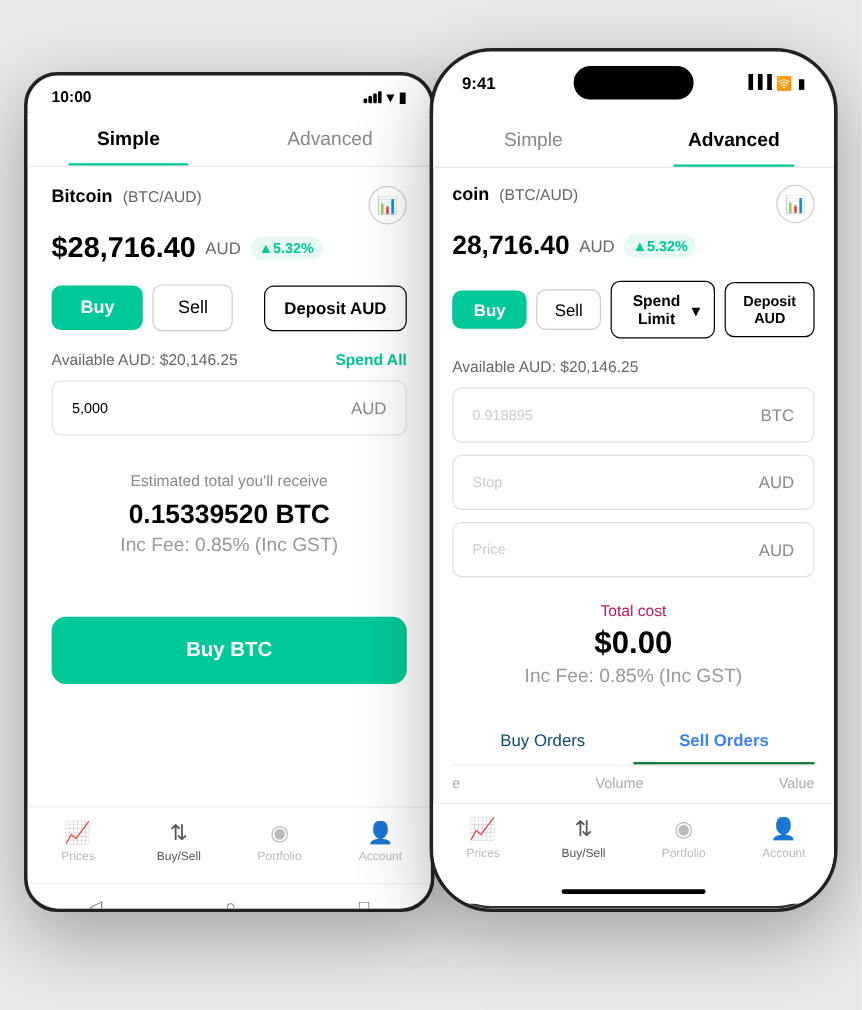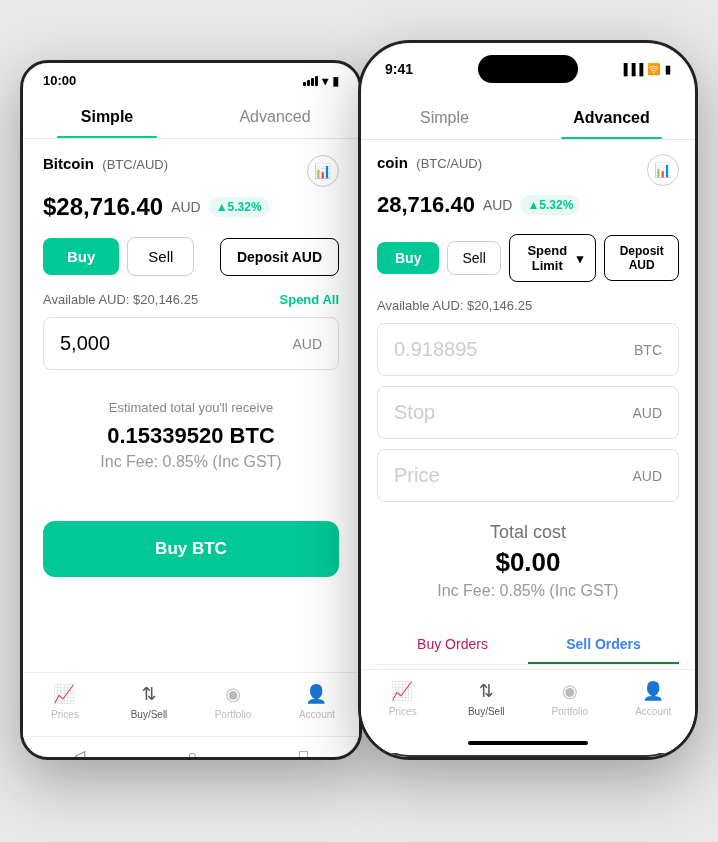--- a/index.html
+++ b/index.html
@@ -274,21 +274,21 @@
     .input-field {
       display: flex;
       justify-content: space-between;
       align-items: center;
       border: 1px solid #e0e0e0;
       border-radius: 8px;
       padding: 14px 16px;
       margin-bottom: 10px;
     }
     .input-value {
-      font-size: 20px;
+      font-size: 12px;
       font-weight: 500;
       color: #000;
     }
     .input-currency {
       font-size: 14px;
       color: #888;
       font-weight: 500;
     }
 
     
@@ -311,22 +311,22 @@
       font-size: 16px;
       color: #999;
     }
 
     
     .total-box {
       text-align: center;
       padding: 10px 0 16px;
     }
     .total-label {
-      font-size: 18px;
-      color: #737373;
+      font-size: 13px;
+      color: #be185d;
       margin-bottom: 4px;
     }
     .total-value {
       font-size: 26px;
       font-weight: 700;
       color: #000;
       margin-bottom: 4px;
     }
 
     
@@ -373,21 +373,21 @@
     .orders-tabs {
       display: flex;
       border-bottom: 1px solid #eee;
       margin-top: 10px;
     }
     .order-tab {
       flex: 1;
       text-align: center;
       padding: 10px 0;
       font-size: 14px;
-      color: #be185d;
+      color: #0c4a6e;
       cursor: pointer;
     }
     .order-tab.active {
       color: #3b82f6;
       font-weight: 700;
       border-bottom: 2px solid #15803d;
     }
 
     .orders-header {
       display: flex;

